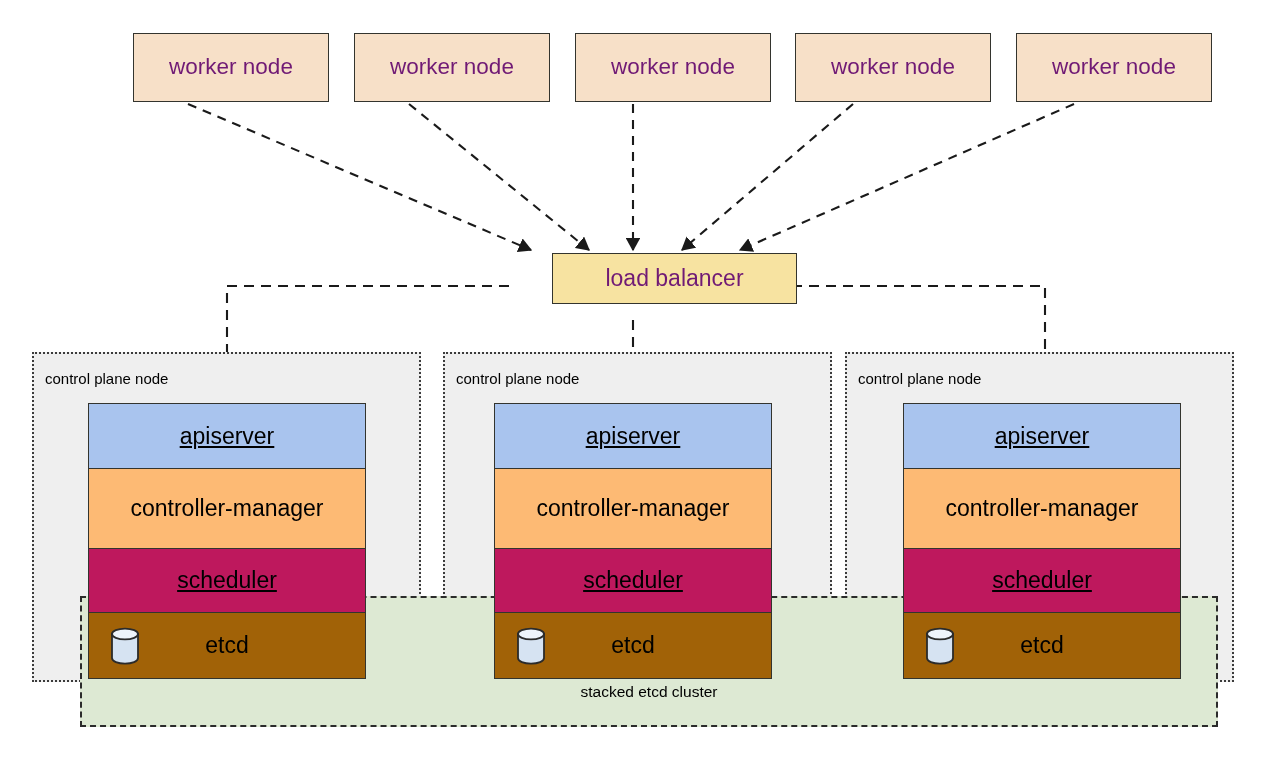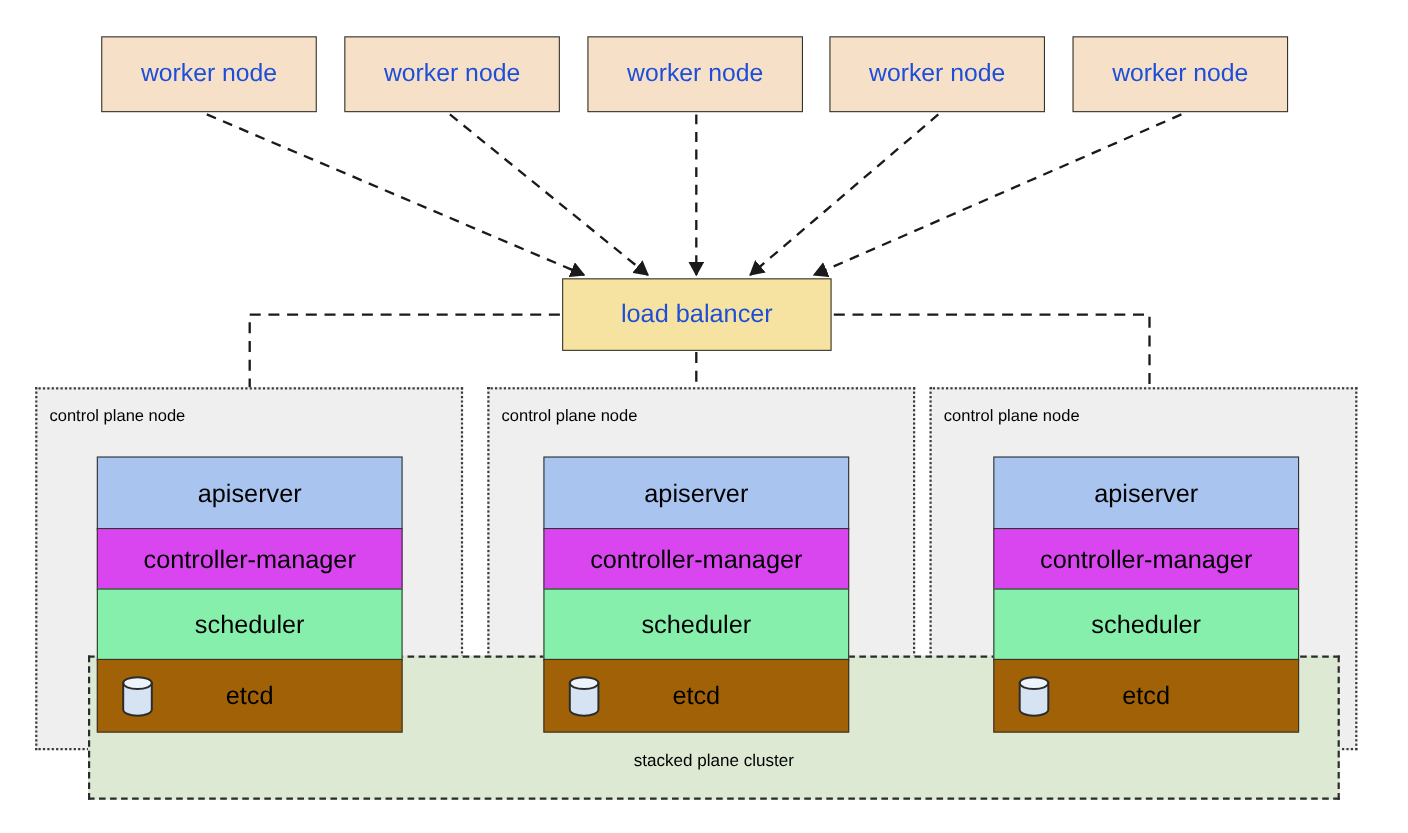--- a/index.html
+++ b/index.html
@@ -30,40 +30,41 @@
 
   
   .box {
     position: absolute;
     box-sizing: border-box;
     border: 1.6px solid #33342e;
     display: flex;
     align-items: center;
     justify-content: center;
     text-align: right;
-    color: #1d4ed8;
+    color: #701a75;
     line-height: 1.1;
     white-space: nowrap;
+    margin-left: 41px;
   }
 
   
   .worker-node {
     width: 196px;
     height: 69px;
     top: 33px;
     background: #f7e0c8;
     font-size: 22.5px;
   }
 
   
   .load-balancer {
     left: 511px;
     top: 253px;
     width: 245px;
-    height: 66px;
+    height: 51px;
     background: #f7e3a1;
     font-size: 23px;
   }
 
   
   .cp-group {
     position: absolute;
     box-sizing: border-box;
     top: 352px;
     width: 389px;
@@ -116,32 +117,33 @@
     width: 100%;
     border: 1.6px solid #33342e;
     margin-top: -1.6px;
     display: flex;
     align-items: center;
     justify-content: center;
     font-size: 23px;
     color: #000000;
     white-space: nowrap;
   }
-  .stack .row:first-child { margin-top: 12px; }
+  .stack .row:first-child { margin-top: 0; text-decoration: underline; }
   .row-apiserver {
     height: 67px;
     background: #a9c4ee;
   }
   .row-controller {
-    height: 56px;
-    background: #d946ef;
+    height: 81px;
+    background: #fdba74;
   }
   .row-scheduler {
     height: 66px;
-    background: #86efac;
+    background: #be185d;
+    text-decoration: underline;
   }
   .row-etcd {
     height: 67px;
     background: #a16207;
   }
 
   
   .db-icon {
     position: absolute;
     left: 21px;
@@ -220,21 +222,21 @@
     <span class="cp-group-label">control plane node</span>
   </div>
   <div class="cp-group" style="left:443px">
     <span class="cp-group-label">control plane node</span>
   </div>
   <div class="cp-group" style="left:845px">
     <span class="cp-group-label">control plane node</span>
   </div>
 
   <div class="etcd-band">
-    <span class="etcd-band-label">stacked plane cluster</span>
+    <span class="etcd-band-label">stacked etcd cluster</span>
   </div>
 
   <div class="stack" style="left:88px">
     <div class="row row-apiserver">
       <span>apiserver</span>
     </div>
     <div class="row row-controller">
       <span>controller-manager</span>
     </div>
     <div class="row row-scheduler">

